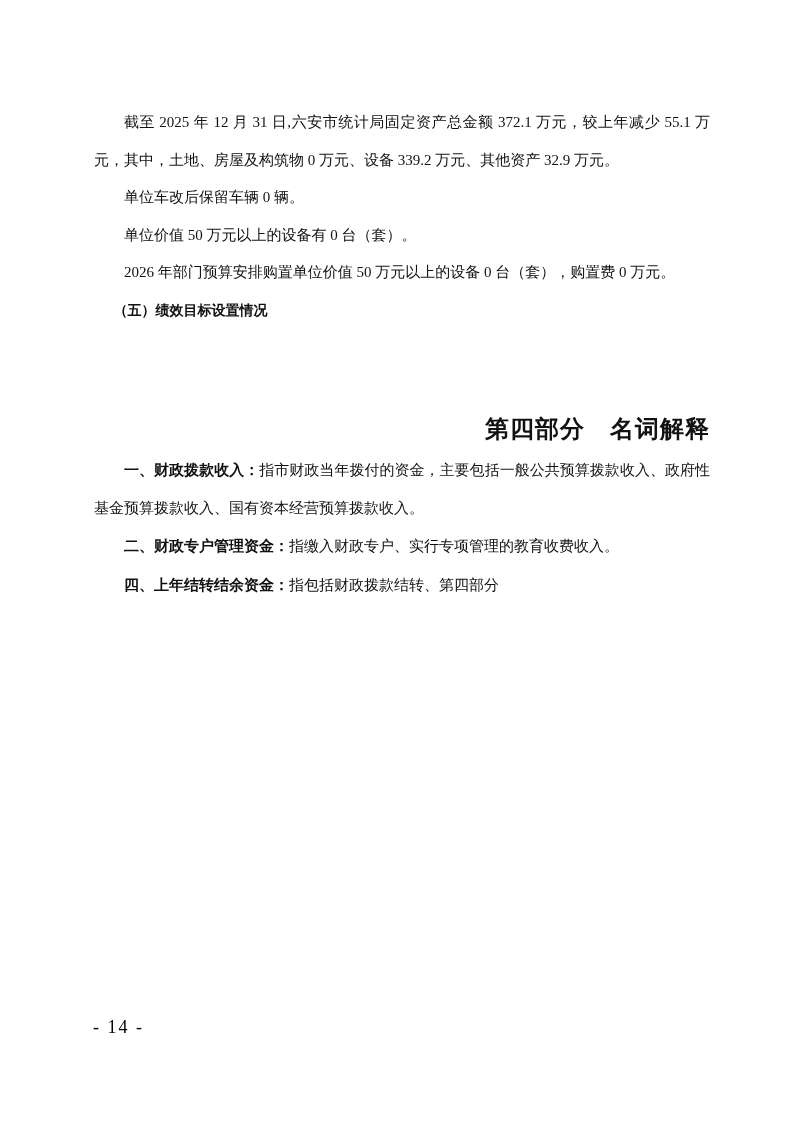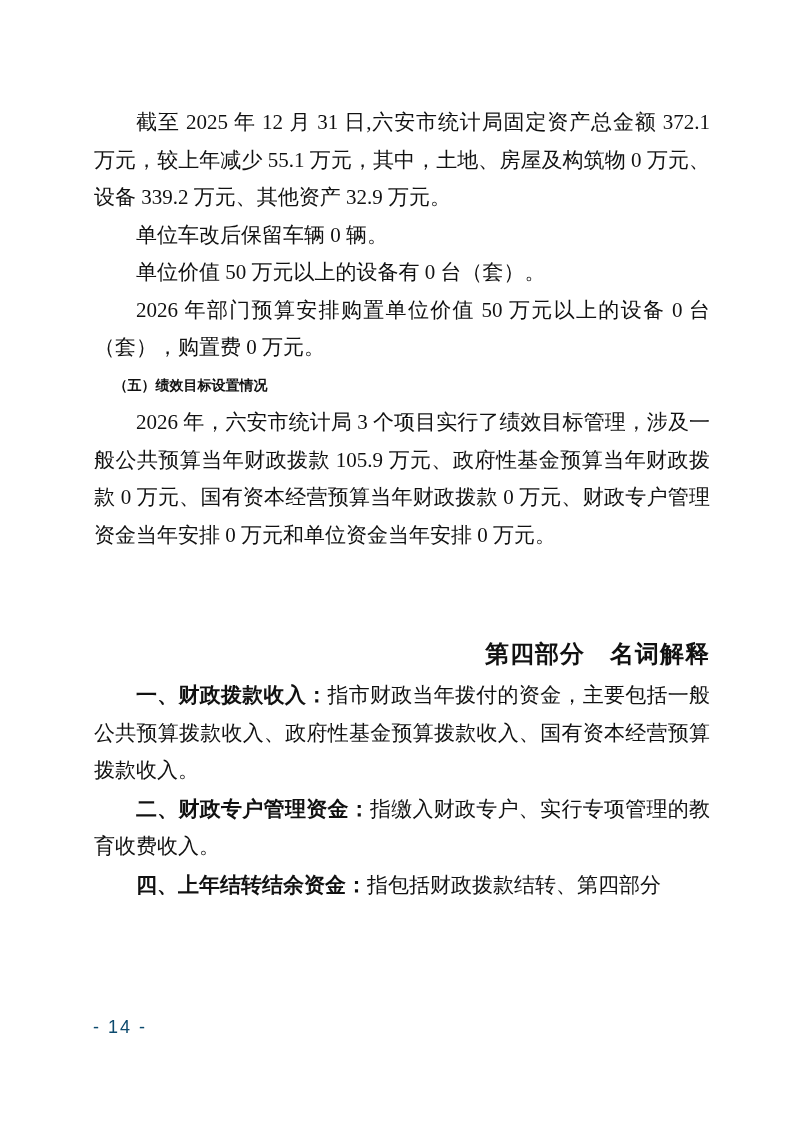--- a/index.html
+++ b/index.html
@@ -17,21 +17,21 @@
     overflow: hidden;
   }
   .content {
     position: absolute;
     left: 94px;
     top: 104px;
     width: 616px;
   }
   p.body {
     margin: 0;
-    font-size: 21px;
+    font-size: 15px;
     line-height: 37.5px;
     text-align: justify;
     text-indent: 2em;
     word-break: break-all;
   }
   .subheading {
     margin: 0;
     font-size: 14px;
     line-height: 37.5px;
     font-weight: bold;
@@ -52,22 +52,22 @@
     font-weight: bold;
     font-family: "Liberation Sans", "DejaVu Sans", sans-serif;
     margin-top: 17px;
   }
   .page-number {
     position: absolute;
     left: 93px;
     top: 1016px;
     font-size: 18px;
     line-height: 22px;
-    color: #0c4a6e;
-    font-family: Liberation Sans, sans-serif;
+    color: #000000;
+    font-family: Liberation Serif, serif;
     letter-spacing: 2px;
     text-align: right;
   }
 </style>
 </head>
 <body>
 
 <div class="page">
   <main class="content">
 
@@ -75,21 +75,20 @@
 
     <p class="body">单位车改后保留车辆 0 辆。</p>
 
     <p class="body">单位价值 50 万元以上的设备有 0 台（套）。</p>
 
 
     <p class="body">2026 年部门预算安排购置单位价值 50 万元以上的设备 0 台（套），购置费 0 万元。</p>
 
     <h3 class="subheading">（五）绩效目标设置情况</h3>
 
-    <p class="body">2026 年，六安市统计局 3 个项目实行了绩效目标管理，涉及一般公共预算当年财政拨款 105.9 万元、政府性基金预算当年财政拨款 0 万元、国有资本经营预算当年财政拨款 0 万元、财政专户管理资金当年安排 0 万元和单位资金当年安排 0 万元。</p>
 
     <h2 class="part-heading">第四部分　名词解释</h2>
 
     <p class="body term"><strong class="term-lead">一、财政拨款收入：</strong><span class="term-text">指市财政当年拨付的资金，主要包括一般公共预算拨款收入、政府性基金预算拨款收入、国有资本经营预算拨款收入。</span></p>
 
     <p class="body term"><strong class="term-lead">二、财政专户管理资金：</strong><span class="term-text">指缴入财政专户、实行专项管理的教育收费收入。</span></p>
 
 
     <p class="body term"><strong class="term-lead">四、上年结转结余资金：</strong><span class="term-text">指包括财政拨款结转、第四部分</span></p>
 

